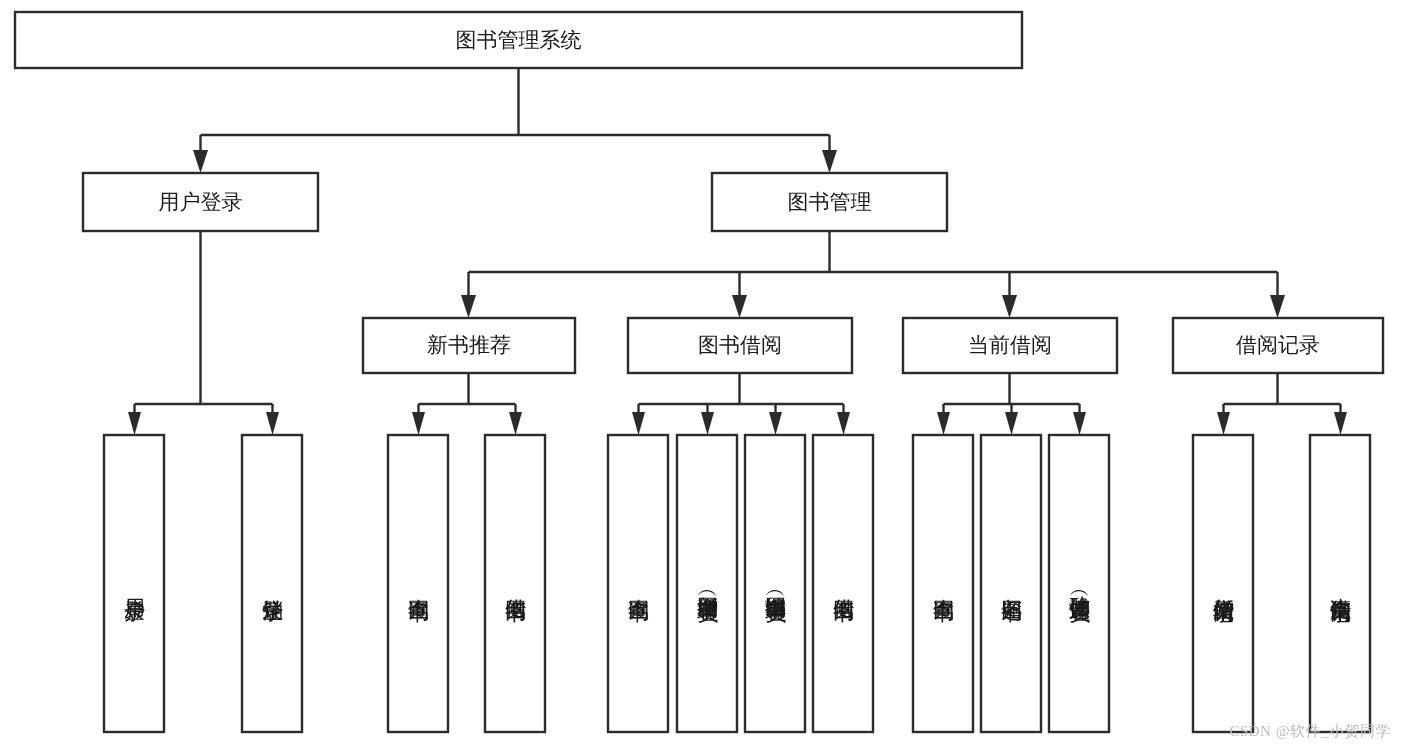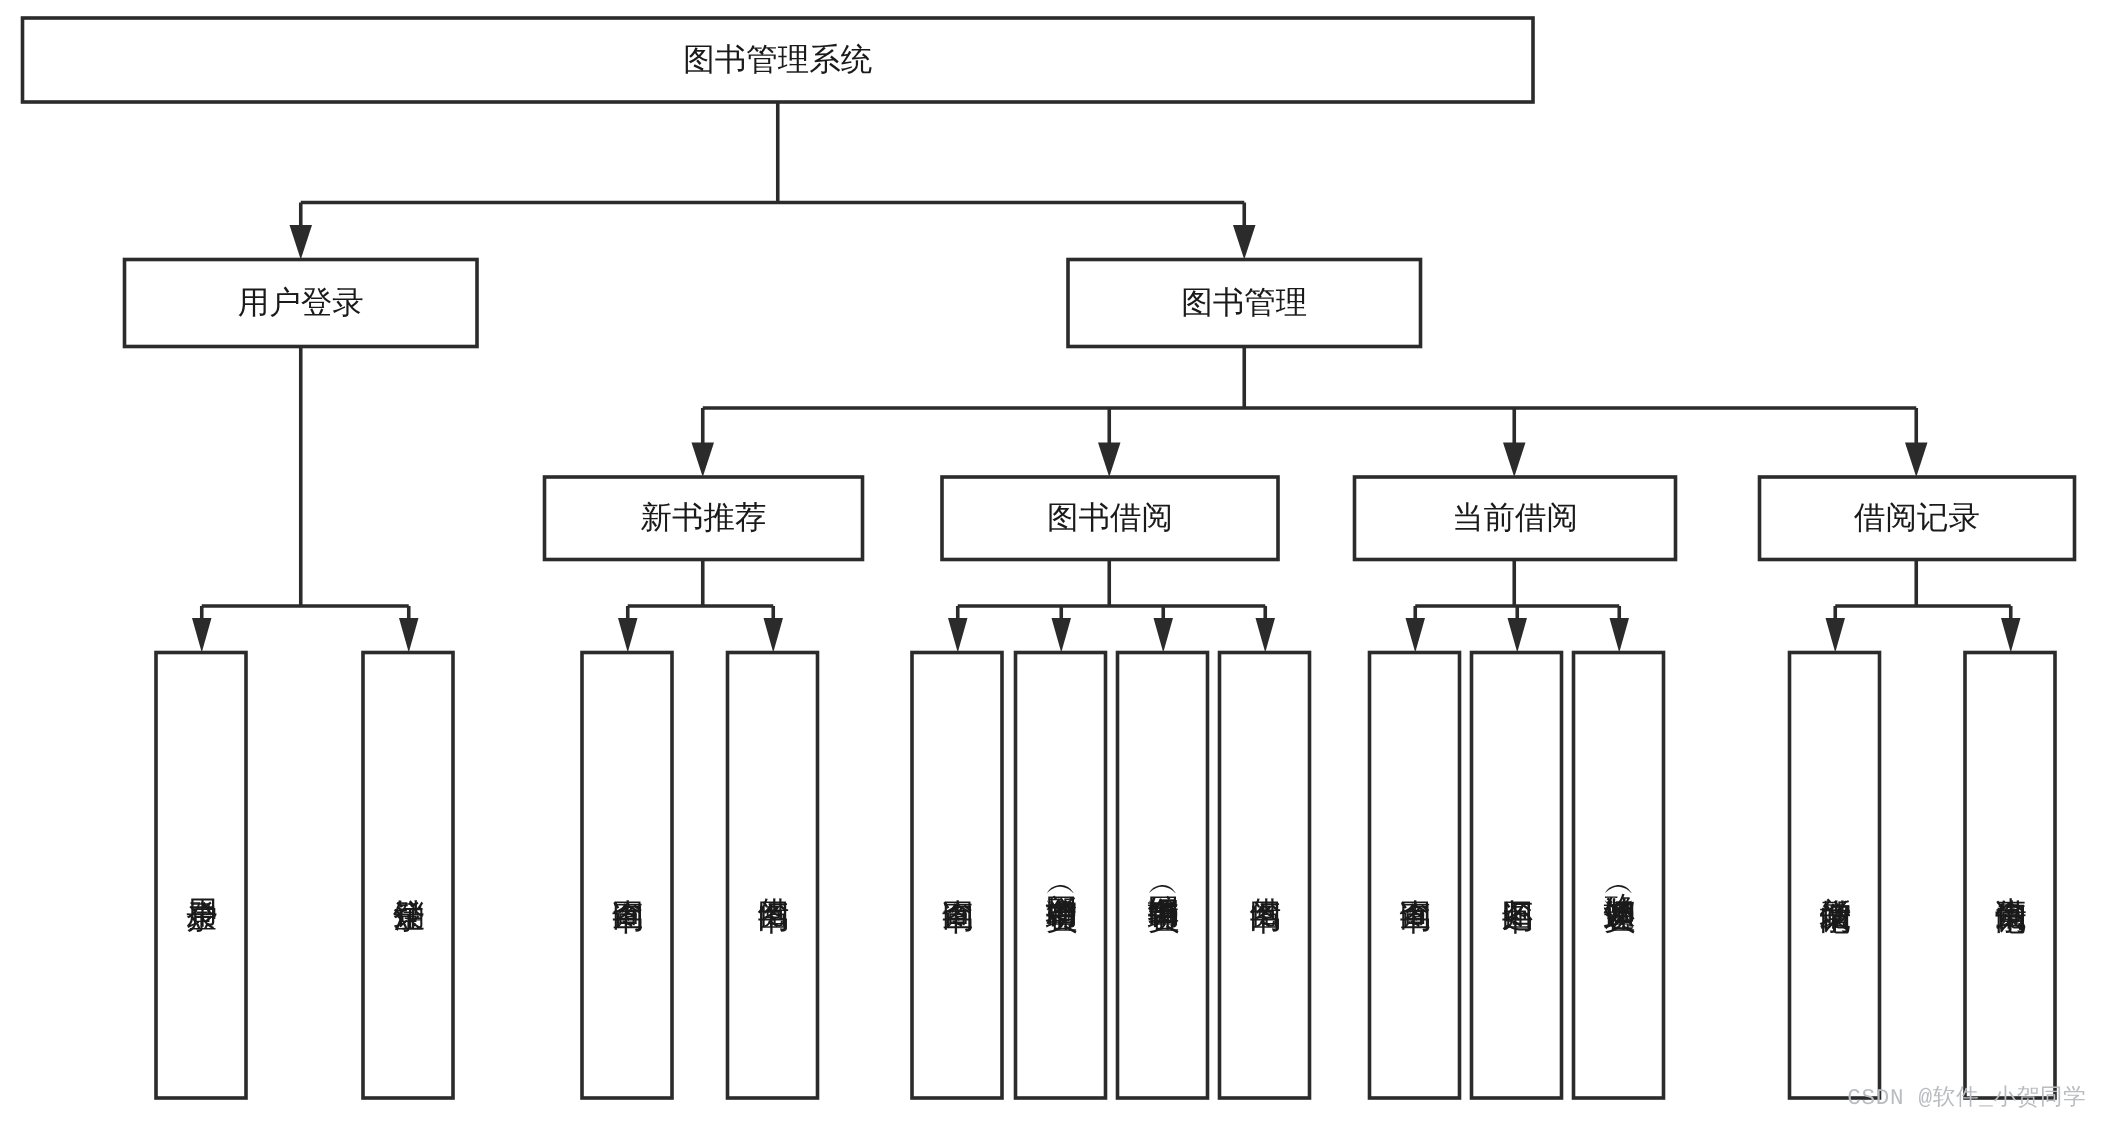--- a/index.html
+++ b/index.html
@@ -60,21 +60,21 @@
     display: flex;
     align-items: center;
     justify-content: center;
     white-space: nowrap;
     user-select: none;
   }
   .watermark {
     position: absolute;
     right: 14px;
     bottom: 6px;
-    font-family: Liberation Mono, monospace;
+    font-family: Liberation Serif, serif;
     font-size: 15px;
     color: #b9bdc2;
     letter-spacing: 0.5px;
     white-space: nowrap;
   }
 </style>
 </head>
 <body>
 
 <div id="diagram-root">

